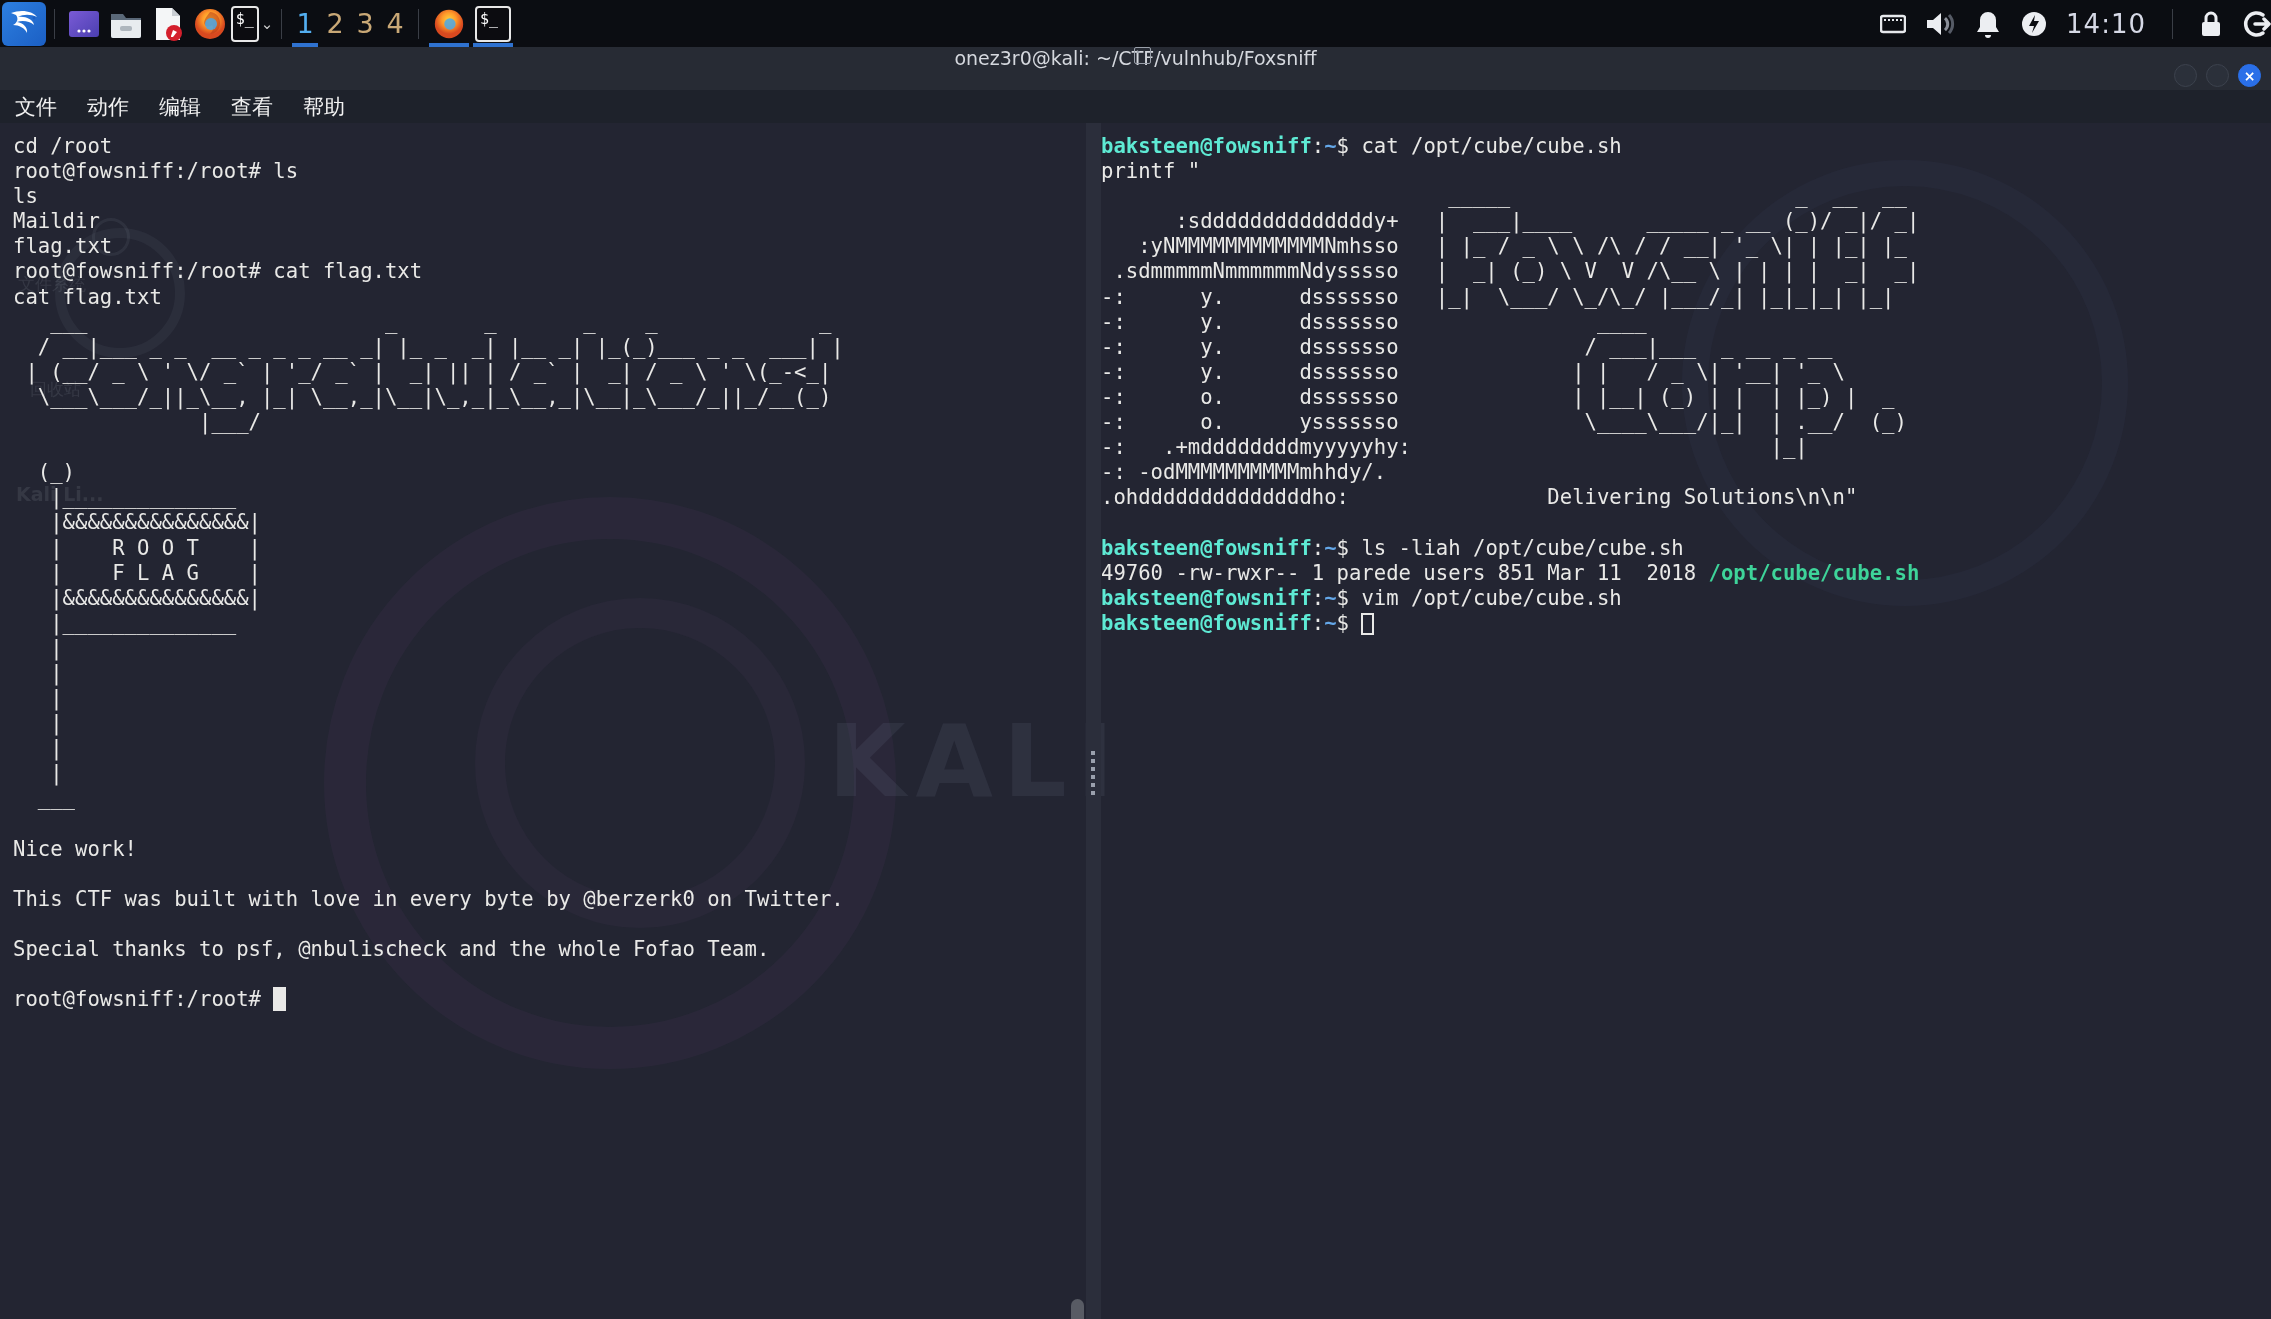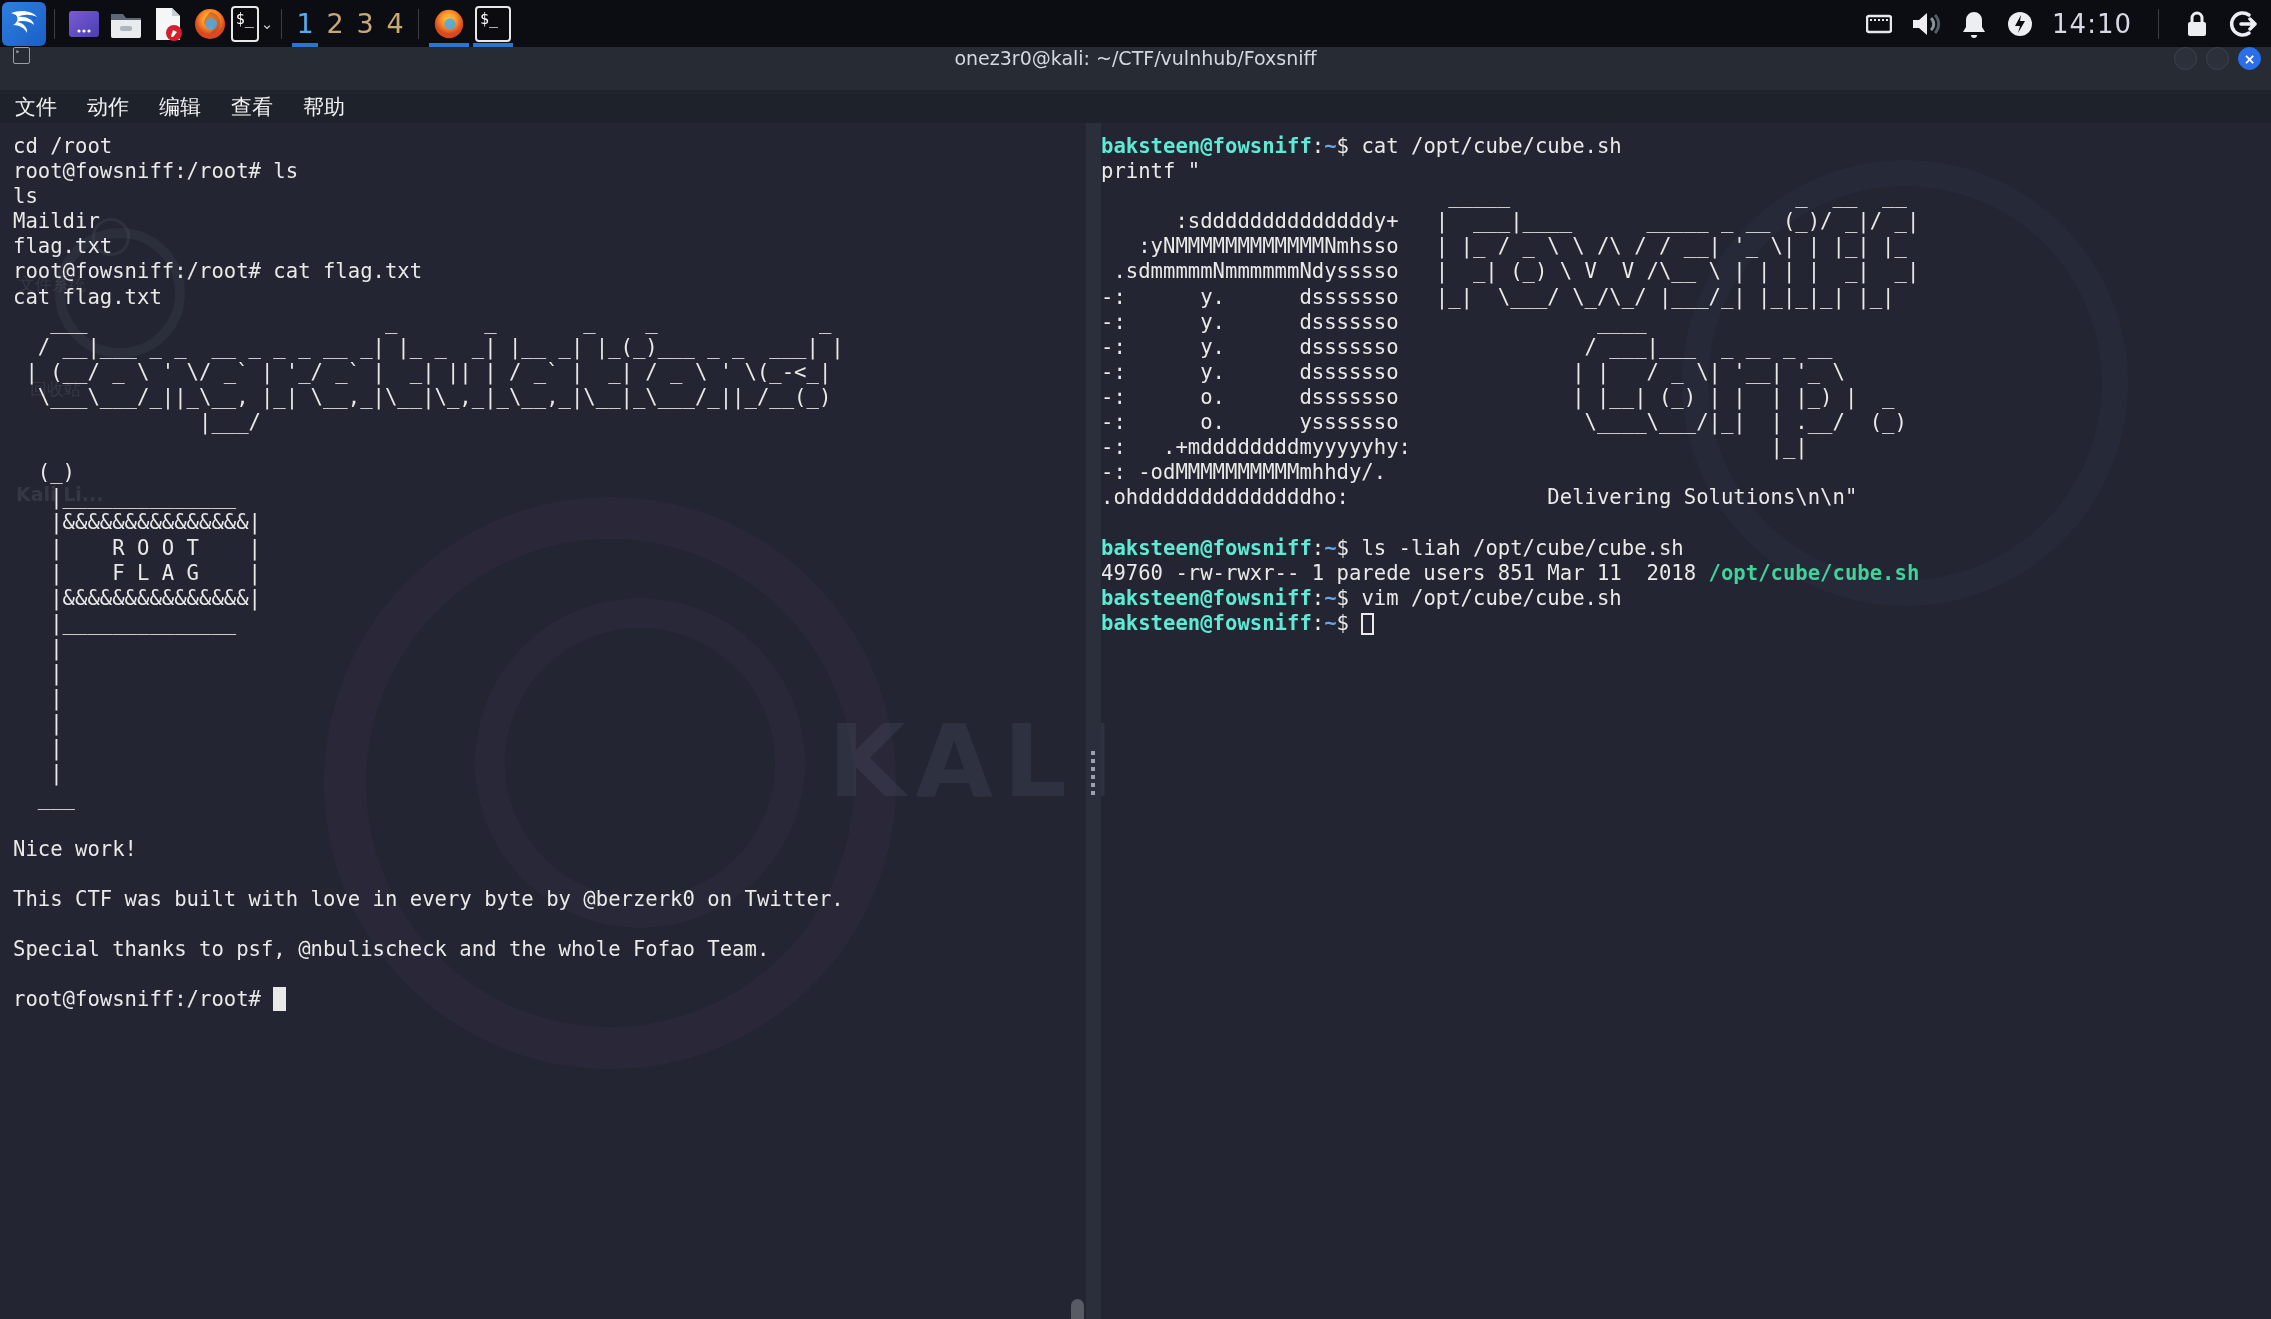--- a/index.html
+++ b/index.html
@@ -7,37 +7,37 @@
 
   
   #wallpaper { position:absolute; inset:0; background:
       radial-gradient(900px 700px at 28% 58%, rgba(80,40,110,0.10), transparent 60%),
       radial-gradient(700px 500px at 85% 25%, rgba(40,60,120,0.08), transparent 60%),
       #14161d; }
 
   
   #panel { position:absolute; left:0; top:0; width:2271px; height:47px; background:#0b0d12; display:flex; align-items:center; z-index:50; }
   .p-left { display:flex; align-items:center; height:100%; }
-  .p-right { margin-left:auto; display:flex; align-items:center; gap:18px; padding-right:14px; height:100%; }
+  .p-right { margin-left:auto; display:flex; align-items:center; gap:18px; height:100%; }
   .p-sep { width:1px; height:30px; background:#3a3e46; margin:0 8px; }
   .launcher { width:42px; height:42px; display:flex; align-items:center; justify-content:center; position:relative; }
   .task { width:44px; height:47px; display:flex; align-items:center; justify-content:center; position:relative; }
   .task .underline, .ws .underline { position:absolute; bottom:0; left:2px; right:2px; height:4px; background:#2f72d0; }
   .kali-btn { width:44px; height:44px; margin-left:2px; border-radius:6px; background:linear-gradient(135deg,#2d7fe0,#1b5fc4); display:flex; align-items:center; justify-content:center; }
   .ws { width:30px; height:47px; display:flex; align-items:center; justify-content:center; font-size:27px; color:#c9a876; position:relative; }
   .ws.active { color:#53aef0; }
   .clock { font-size:26px; color:#d6d9e6; letter-spacing:1px; }
   .icon16 svg, .launcher svg, .task svg, .p-right svg { display:block; }
 
   .term-glyph { width:36px; height:36px; border:2px solid #e8e8e8; border-radius:4px; background:#0c0c10; color:#fff; font-family:"DejaVu Sans Mono",monospace; font-size:15px; display:flex; align-items:flex-start; padding:2px 3px; }
   .chev { color:#cfcfcf; font-size:15px; margin-left:2px; }
 
   
   #window { position:absolute; left:0; top:47px; width:2271px; height:1272px; background:#232532; }
-  #titlebar { position:absolute; left:0; top:0; width:100%; height:43px; background:#272b34; display:flex; align-items:flex-start; }
+  #titlebar { position:absolute; left:0; top:0; width:100%; height:43px; background:#272b34; display:flex; align-items:center;flex-direction:column; }
   #title { position:absolute; left:0; right:0; text-align:center; color:#d5d8de; font-size:19px; }
   .tb-icon { width:17px; height:17px; border:1.5px solid #9aa0aa; border-radius:2px; margin-left:13px; position:relative; z-index:2; }
   .tb-icon::after { content:"‣"; color:#9aa0aa; font-size:9px; position:absolute; left:1px; top:-1px; }
   .tb-btns { margin-left:auto; display:flex; gap:9px; padding-right:10px; position:relative; z-index:2; }
   .tb-btn { width:23px; height:23px; border-radius:50%; background:#2b303a; border:1px solid #3c424d; }
   .tb-btn.close { background:#2a6fe8; border-color:#2a6fe8; color:#fff; font-size:14px; font-weight:bold; display:flex; align-items:center; justify-content:center; line-height:1; }
   #menubar { position:absolute; left:0; top:43px; width:100%; height:33px; background:#1e222b; display:flex; align-items:center; gap:0; }
   .menu-item { color:#f2f2f2; font-size:21px; padding:0 15px; }
 
   

